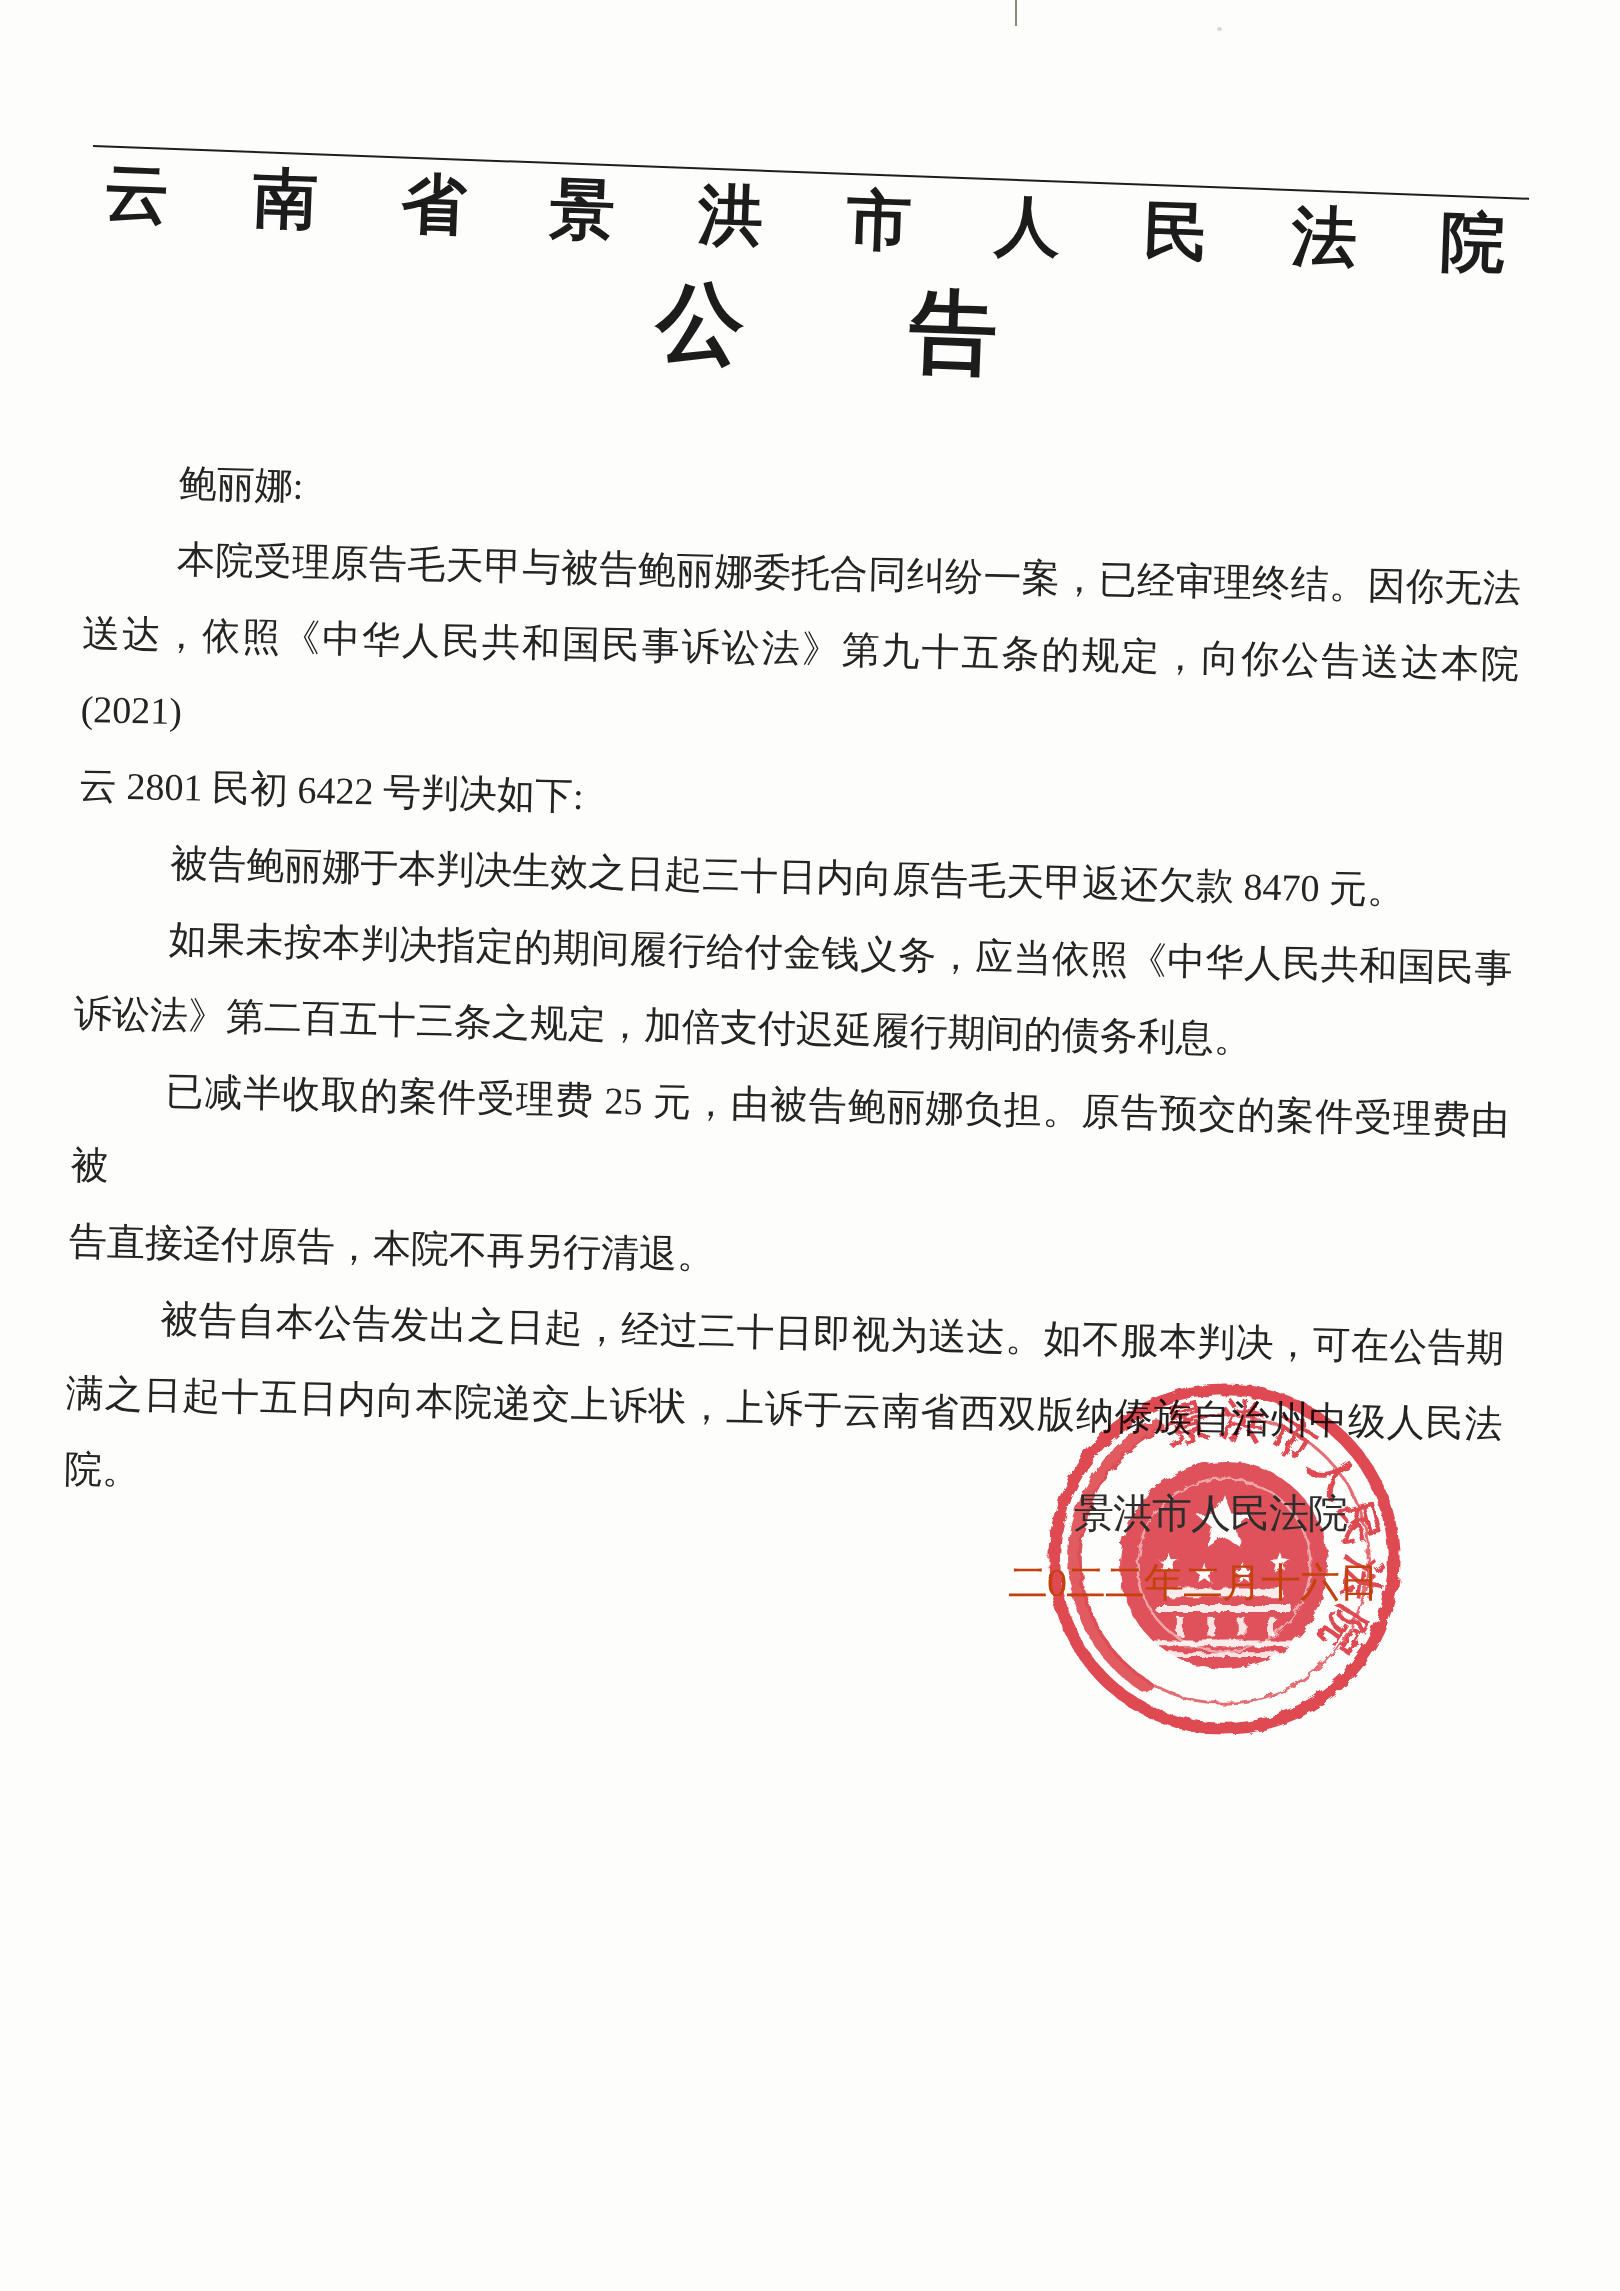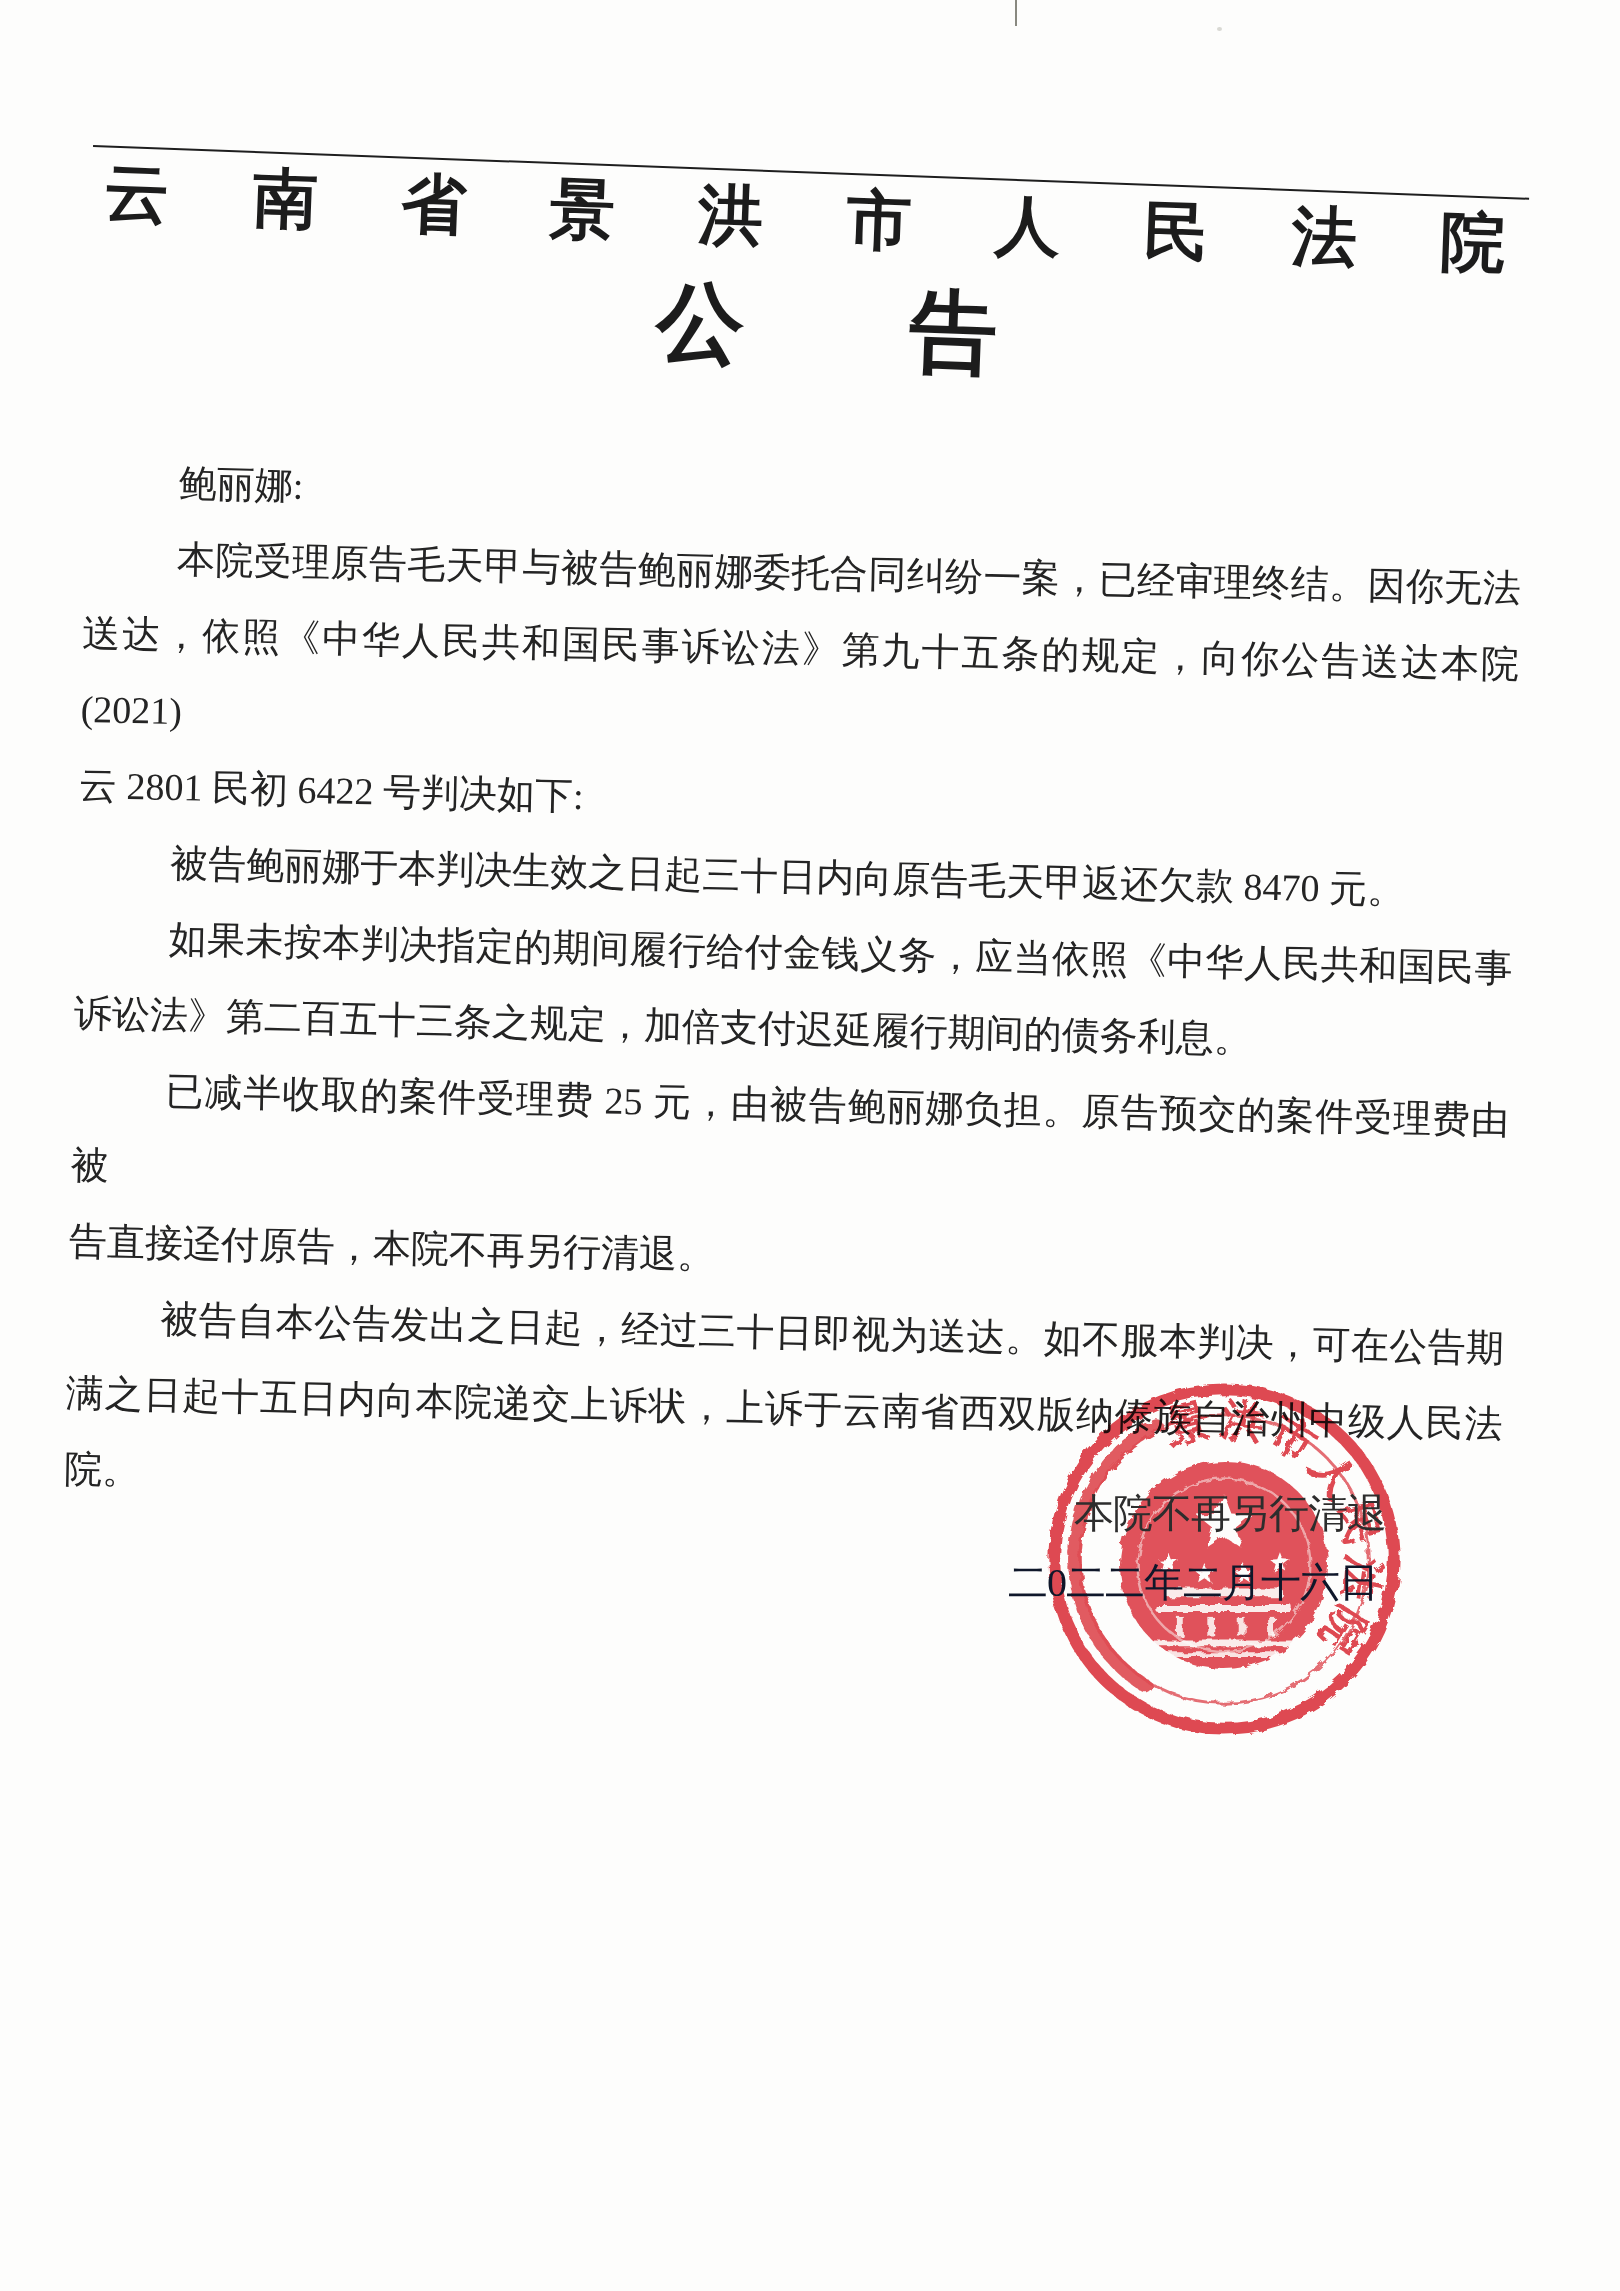--- a/index.html
+++ b/index.html
@@ -28,21 +28,21 @@
   .bline.indent{text-indent:93px;}
   
   .seal{position:absolute;left:1016px;top:1351px;width:416px;height:416px;
     mix-blend-mode:multiply;}
   .seal svg{position:absolute;inset:0;width:100%;height:100%;}
   .red-stroke{stroke:var(--seal-red,#e04a52);}
   .red-fill{fill:var(--seal-red,#e04a52);}
   .seal-sig{position:absolute;left:1074px;top:1486px;font-size:40px;
     letter-spacing:-1px;color:#2d2d2d;font-weight:500;white-space:nowrap;}
   .seal-date{position:absolute;left:1008px;top:1555px;font-size:40px;
-    letter-spacing:-1px;color:#0f172a;white-space:nowrap;}
+    letter-spacing:-1px;color:#c2410c;white-space:nowrap;}
   
   .tick{position:absolute;left:1015px;top:0;width:2px;height:25.5px;
     background:#6b6b60;opacity:.8;}
   .dust{position:absolute;left:1217px;top:27.4px;width:4.9px;height:3.9px;
     border-radius:50%;background:#c9c9c2;opacity:.7;}
 </style>
 </head>
 <body>
 
 <div class="page">
@@ -120,17 +120,17 @@
             <rect x="14" y="53" width="7" height="20" fill="#fff" opacity="0.85"></rect>
             <rect x="45" y="53" width="7" height="20" fill="#fff" opacity="0.85"></rect>
             <rect x="-76" y="77" width="152" height="6" rx="3" fill="#fff" opacity="0.9"></rect>
             <rect x="-64" y="89" width="128" height="5" rx="2" fill="#fff" opacity="0.85"></rect>
           </g>
         </g>
       </g>
     </svg>
   </div>
 
-  <div class="seal-sig">本院不再另行清退</div>
+  <div class="seal-sig">景洪市人民法院</div>
   <div class="seal-date">二0二二年二月十六日</div>
 
 </div>
 
 
 </body></html>

